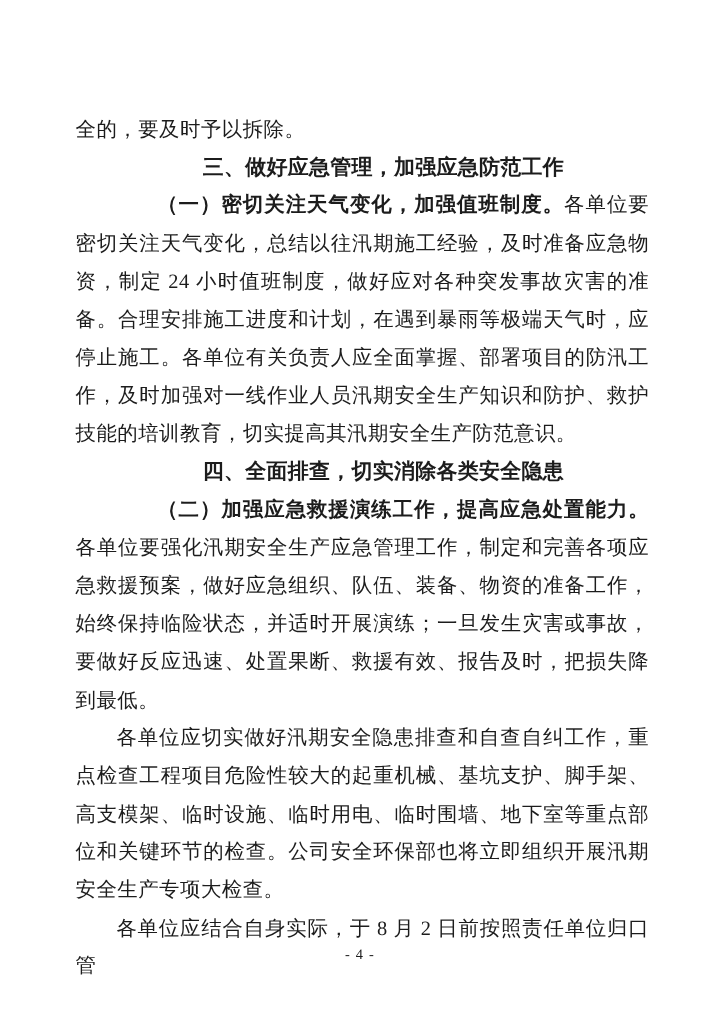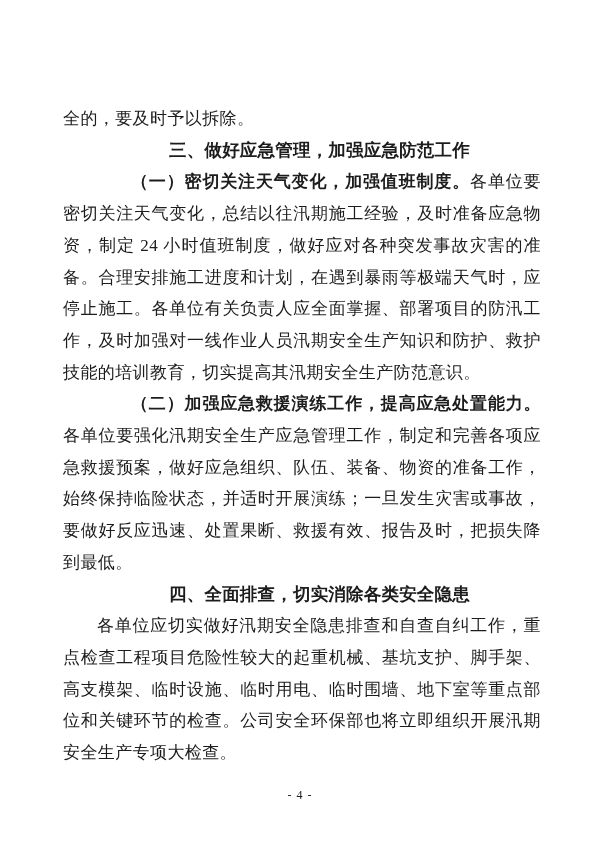--- a/index.html
+++ b/index.html
@@ -12,21 +12,21 @@
     width: 600px;
     height: 848px;
     margin: 0 auto;
     background: var(--page-bg, #ffffff);
     color: var(--text-color, #1c1c1c);
     font-family: "Liberation Serif", "DejaVu Serif", serif;
     overflow: hidden;
   }
   .content {
     position: absolute;
-    top: 103px;
+    top: 92px;
     left: 63px;
     right: 59px;
   }
   p.para {
     margin: 0;
     font-size: 17px;
     line-height: 31.7px;
     letter-spacing: 0.4px;
     text-align: justify;
     text-indent: 2em;
@@ -58,18 +58,19 @@
   }
 </style>
 </head>
 <body>
 
 <div class="page" style="--page-bg: #ffffff; --text-color: #1c1c1c;">
   <main class="content" id="doc-content">
       <p class="para continuation">全的，要及时予以拆除。</p>
       <p class="para heading">三、做好应急管理，加强应急防范工作</p>
       <p class="para "><strong class="lead">（一）密切关注天气变化，加强值班制度。</strong>各单位要密切关注天气变化，总结以往汛期施工经验，及时准备应急物资，制定 24 小时值班制度，做好应对各种突发事故灾害的准备。合理安排施工进度和计划，在遇到暴雨等极端天气时，应停止施工。各单位有关负责人应全面掌握、部署项目的防汛工作，及时加强对一线作业人员汛期安全生产知识和防护、救护技能的培训教育，切实提高其汛期安全生产防范意识。</p>
+      <p class="para heading">四、全面排查，切实消除各类安全隐患</p>
       <p class="para "><strong class="lead">（二）加强应急救援演练工作，提高应急处置能力。</strong>各单位要强化汛期安全生产应急管理工作，制定和完善各项应急救援预案，做好应急组织、队伍、装备、物资的准备工作，始终保持临险状态，并适时开展演练；一旦发生灾害或事故，要做好反应迅速、处置果断、救援有效、报告及时，把损失降到最低。</p>
-      <p class="para heading">四、全面排查，切实消除各类安全隐患</p>
       <p class="para ">各单位应切实做好汛期安全隐患排查和自查自纠工作，重点检查工程项目危险性较大的起重机械、基坑支护、脚手架、高支模架、临时设施、临时用电、临时围墙、地下室等重点部位和关键环节的检查。公司安全环保部也将立即组织开展汛期安全生产专项大检查。</p>
+      <p class="para ">各单位应结合自身实际，于 8 月 2 日前按照责任单位归口管</p>
     </main>
   <footer class="page-number">- 4 -</footer>
 </div>
 
 </body></html>

